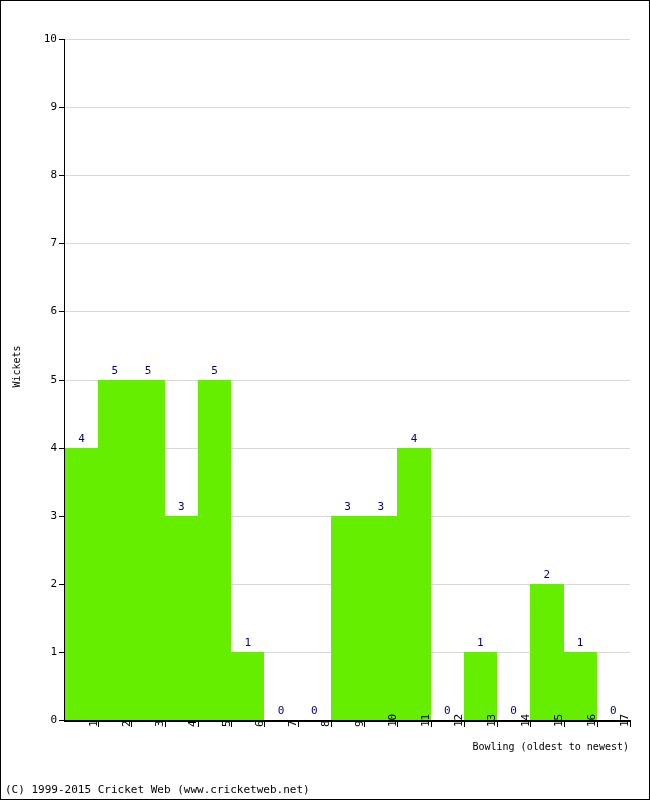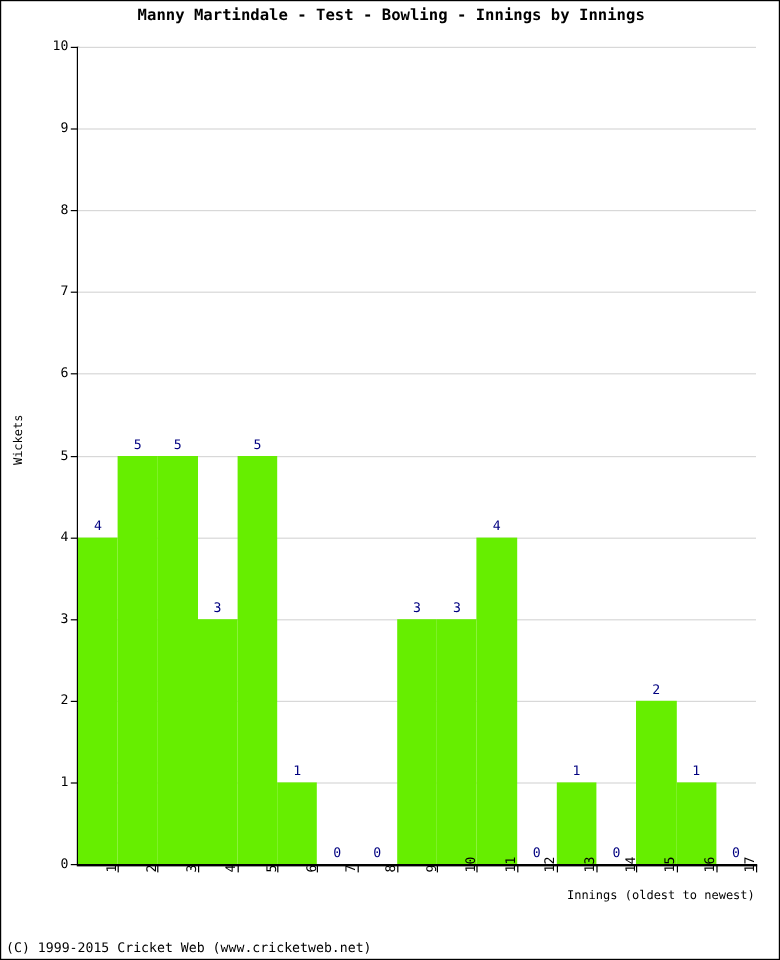--- a/index.html
+++ b/index.html
@@ -149,21 +149,20 @@
     font-size: 11px;
     color: #000000;
     white-space: nowrap;
   }
 </style>
 </head>
 <body>
 
 <div id="page">
 
-  <div id="chart-title">Manny Martindale - Test - Bowling - Innings by Innings</div>
 
   <div id="ylabels">
       <div class="ytick-label" style="top: 713px;">0</div>
       <div class="ytick-label" style="top: 644.9px;">1</div>
       <div class="ytick-label" style="top: 576.8px;">2</div>
       <div class="ytick-label" style="top: 508.7px;">3</div>
       <div class="ytick-label" style="top: 440.6px;">4</div>
       <div class="ytick-label" style="top: 372.5px;">5</div>
       <div class="ytick-label" style="top: 304.4px;">6</div>
       <div class="ytick-label" style="top: 236.3px;">7</div>
@@ -217,21 +216,21 @@
         <div class="bar-label" style="left: 432.059px; width: 33.2353px; top: 666px;">0</div>
         <div class="bar" style="left: 465.294px; width: 33.2353px; height: 136.2px; background: rgb(102, 238, 0);"></div>
         <div class="bar-label" style="left: 465.294px; width: 33.2353px; top: 529.8px;">2</div>
         <div class="bar" style="left: 498.529px; width: 33.2353px; height: 68.1px; background: rgb(102, 238, 0);"></div>
         <div class="bar-label" style="left: 498.529px; width: 33.2353px; top: 597.9px;">1</div>
         <div class="bar-label" style="left: 531.765px; width: 33.2353px; top: 666px;">0</div>
       </div>
   </div>
 
   <div id="xticks"></div>
-  <div id="xaxis-title">Innings (oldest to newest)</div>
+  <div id="xaxis-title">Bowling (oldest to newest)</div>
 
   <div id="footer">(C) 1999-2015 Cricket Web (www.cricketweb.net)</div>
 <div class="ytick-mark" style="top: 719px;"></div>
     <div class="ytick-mark" style="top: 650.9px;"></div>
     <div class="ytick-mark" style="top: 582.8px;"></div>
     <div class="ytick-mark" style="top: 514.7px;"></div>
     <div class="ytick-mark" style="top: 446.6px;"></div>
     <div class="ytick-mark" style="top: 378.5px;"></div>
     <div class="ytick-mark" style="top: 310.4px;"></div>
     <div class="ytick-mark" style="top: 242.3px;"></div>

